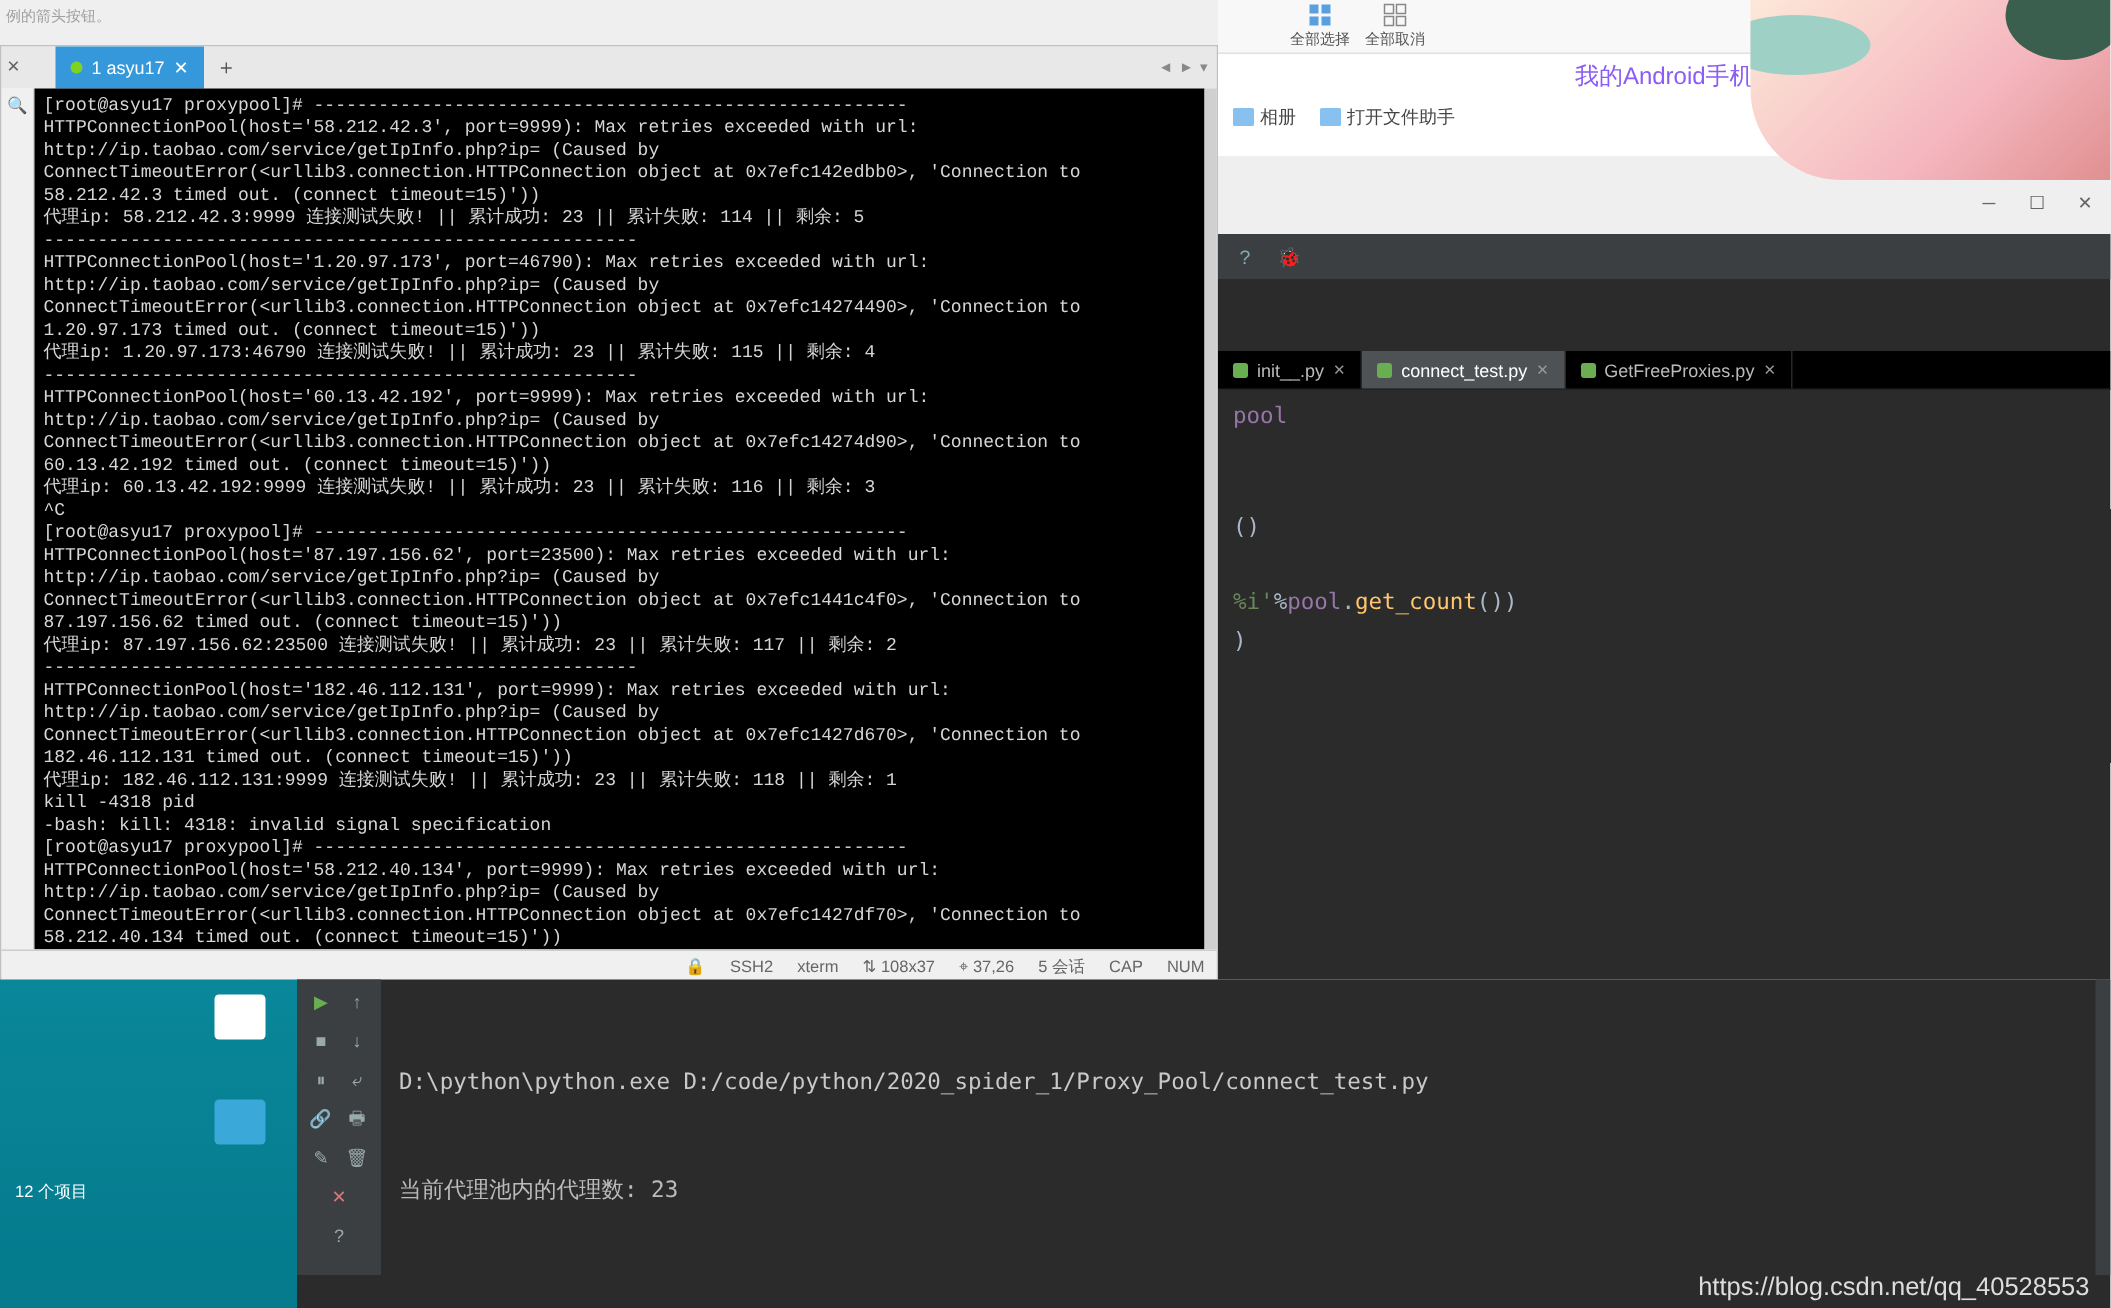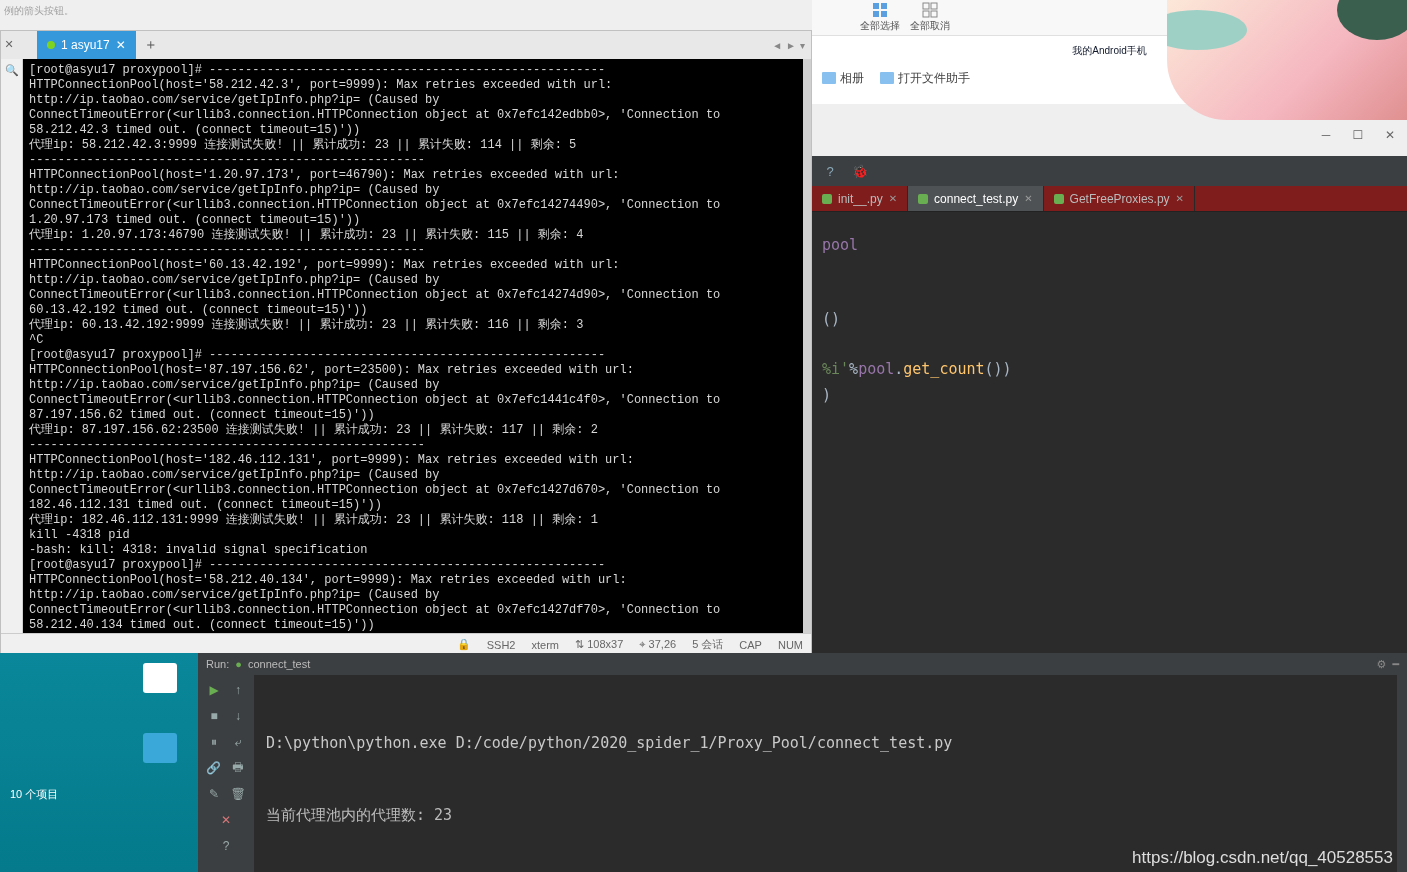--- a/index.html
+++ b/index.html
@@ -126,21 +126,21 @@
 .fmgr-btn {
   display: flex; flex-direction: column; align-items: center;
   font-size: 10px; color: #555;
   padding: 0 4px;
   gap: 1px;
 }
 .fmgr-btn svg { width: 16px; height: 16px; }
 .fmgr-title {
   height: 30px;
   display: flex; align-items: center; justify-content: center;
-  font-size: 10px; color: #0f172a;
+  font-size: 16px; color: #8b5cf6;
   font-family: "Microsoft YaHei", sans-serif;
 }
 .fmgr-path {
   height: 24px;
   display: flex; align-items: center;
   padding: 0 10px;
   gap: 16px;
 }
 .fmgr-pathitem {
   display: flex; align-items: center;
@@ -182,37 +182,38 @@
   display: flex; align-items: center;
   gap: 14px; padding: 0 10px;
 }
 .ide-toolbar .iicon {
   width: 16px; height: 16px;
   display: flex; align-items: center; justify-content: center;
   font-size: 13px; color: #8aa8b8;
 }
 .ide-tabs {
   height: 26px;
-  background: #7f1d1d;
+  background: #000000;
   display: flex; align-items: stretch;
   border-bottom: 1px solid #222;
+  margin-top: 48px;
 }
 .ide-tab {
   display: flex; align-items: center;
   gap: 6px;
   padding: 0 10px;
   font-size: 12px;
   color: #bbb;
   border-right: 1px solid #282828;
 }
 .ide-tab.active { background: #4e5254; color: #fff; }
 .ide-tab .pyicon { width:10px; height:10px; background:#6aae52; border-radius:2px; }
 .ide-tab .x { font-size: 10px; color: #999; }
 .ide-code {
-  padding: 20px 10px;
+  padding: 4px 10px;
   font-family: "Consolas", monospace;
   font-size: 15px;
   line-height: 26px;
 }
 .code-str { color: #6a8759; }
 .code-fn { color: #ffc66d; }
 .code-op { color: #a9b7c6; }
 .code-id { color: #9876aa; }
 
 
@@ -429,27 +430,20 @@
     <div><span class="code-id">pool</span></div>
     <div style="height:48px"></div>
     <div><span class="code-op">()</span></div>
     <div style="height:24px"></div>
     <div><span class="code-str">%i'</span><span class="code-op">%</span><span class="code-id">pool</span><span class="code-op">.</span><span class="code-fn">get_count</span><span class="code-op">())</span></div>
     <div><span class="code-op">)</span></div>
   </div>
 </div>
 
 <div class="run">
-  <div class="run-header">
-    <span>Run:</span>
-    <span style="color:#6aae52">●</span>
-    <span>connect_test</span>
-    <span class="gear">⚙</span>
-    <span style="color:#888">━</span>
-  </div>
   <div class="run-body">
     <div class="run-gutter">
       <div class="btnrow">
         <span class="rbtn play">▶</span>
         <span class="rbtn">↑</span>
       </div>
       <div class="btnrow">
         <span class="rbtn">■</span>
         <span class="rbtn">↓</span>
       </div>
@@ -477,16 +471,16 @@
   </div>
 </div>
 
 <div class="desktop">
   <div class="dicon" style="top:10px; left:140px">
       <div class="di-box"></div>
     </div>
   <div class="dicon" style="top:80px; left:140px">
       <div class="di-box" style="background:#3aa8d8"></div>
     </div>
-  <div class="dlabel">10 个项目</div>
+  <div class="dlabel">12 个项目</div>
 </div>
 
 <div class="watermark">https://blog.csdn.net/qq_40528553</div>
 
 </body></html>

